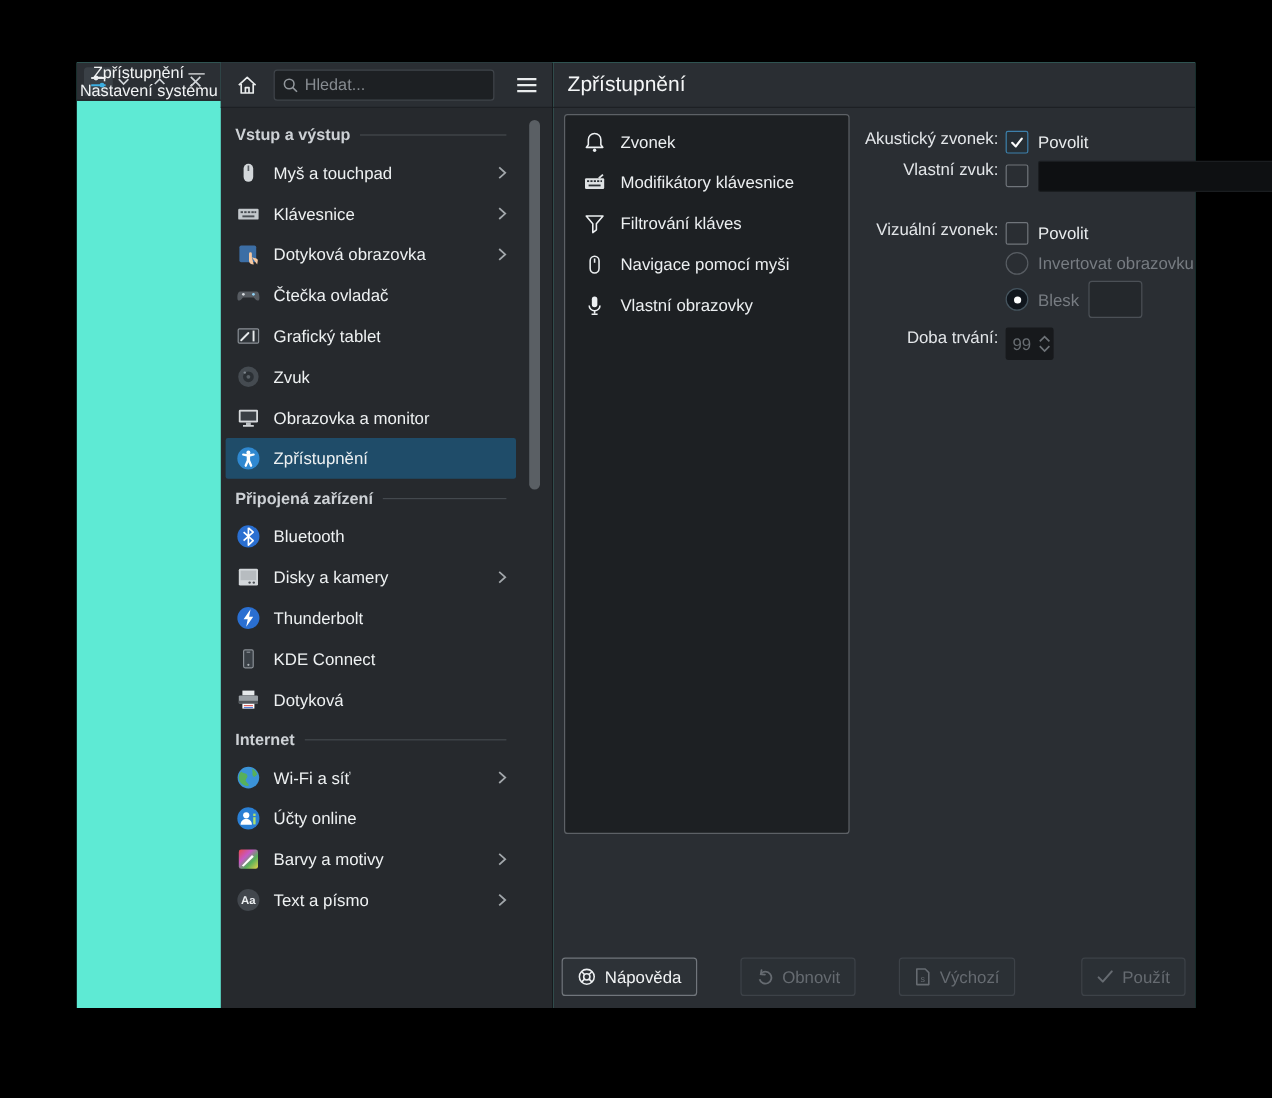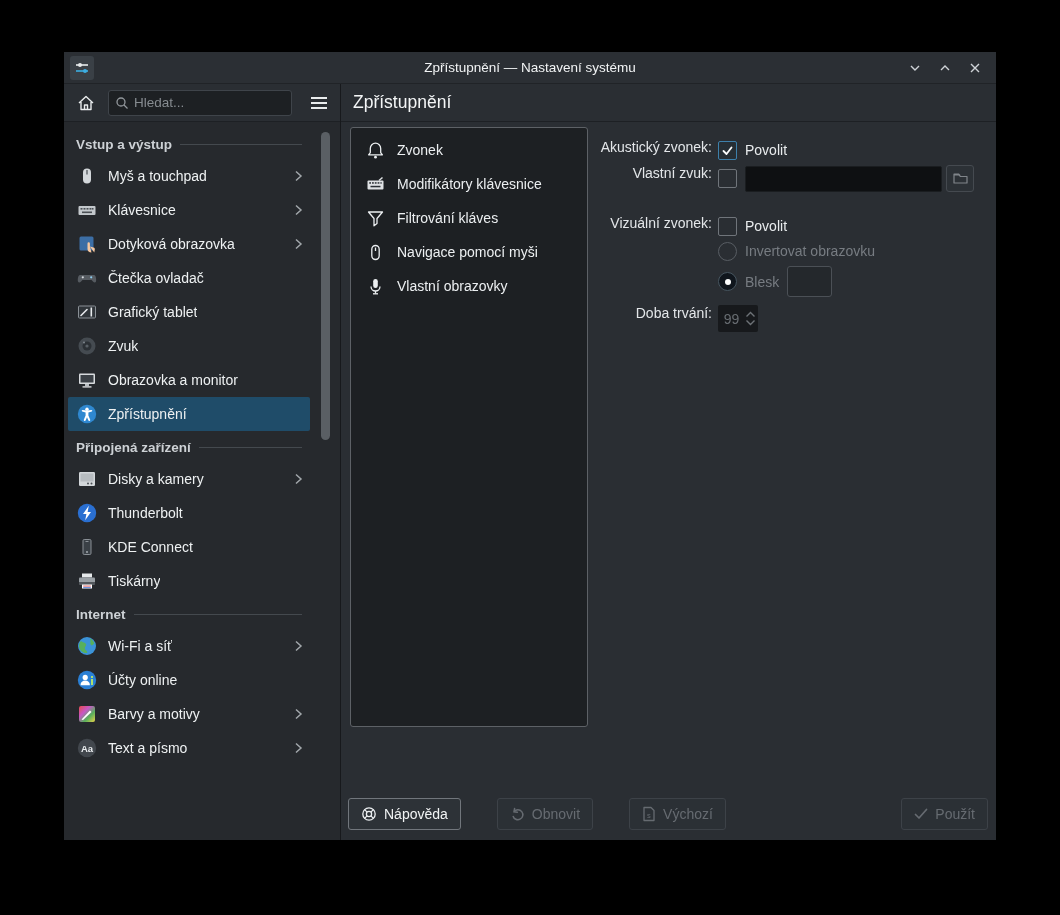--- a/index.html
+++ b/index.html
@@ -1,18 +1,18 @@
 <!DOCTYPE html>
 <html><head>
 <meta charset="utf-8">
 <style>
   * { margin:0; padding:0; box-sizing:border-box; }
   html,body { width:1060px; height:915px; background:#000; font-family:"Liberation Sans", sans-serif; overflow:hidden; }
 
-  .window { position:absolute; left:64px; top:52px; width:932px; height:788px; background:#5eead4; display:flex; flex-direction:column; }
+  .window { position:absolute; left:64px; top:52px; width:932px; height:788px; background:#5eead4; display:flex; flex-direction:row; }
 
   
   .titlebar { height:32px; background:#2b2f34; display:flex; align-items:center; position:relative; flex:0 0 auto; border-bottom:1px solid #202327; }
   .app-icon { width:24px; height:24px; margin-left:6px; background:#3a4046; border-radius:3px; display:flex; align-items:center; justify-content:center; }
   .title-text { position:absolute; left:0; right:0; text-align:center; color:#f2f4f5; font-size:13.5px; }
   .win-controls { margin-left:auto; display:flex; align-items:center; gap:12px; padding-right:12px; z-index:2; }
   .win-btn { width:18px; height:18px; display:flex; align-items:center; justify-content:center; color:#cfd3d7; }
 
   
   .main { flex:1; display:flex; min-height:0; }
@@ -257,20 +257,29 @@
             </span>
             <span class="lbl">Zpřístupnění</span>
           </div>
           <div class="side-section-header">
             <span class="lbl">Připojená zařízení</span>
             <span class="line"></span>
           </div>
           <div class="side-item">
             <span class="ic">
               <svg width="22" height="22" viewBox="0 0 22 22">
+                <circle cx="11" cy="11" r="9.2" fill="#2a6fd1"></circle>
+                <path d="M11 3.8 V18.2 L15 14.6 L7 7.4 M7 14.6 L15 7.4 L11 3.8" fill="none" stroke="#fff" stroke-width="1.4" stroke-linejoin="round"></path>
+              </svg>
+            </span>
+            <span class="lbl">Bluetooth</span>
+          </div>
+          <div class="side-item">
+            <span class="ic">
+              <svg width="22" height="22" viewBox="0 0 22 22">
                 <rect x="3" y="4" width="16" height="14" rx="1.2" fill="#d3d7da"></rect>
                 <rect x="4.5" y="5.5" width="13" height="8" fill="#b7bcc0"></rect>
                 <circle cx="15.5" cy="15.5" r="1" fill="#4a4f54"></circle>
                 <circle cx="12" cy="15.5" r="1" fill="#4a4f54"></circle>
               </svg>
             </span>
             <span class="lbl">Disky a kamery</span>
             <span class="chev">
               <svg width="11" height="14" viewBox="0 0 11 14">
                 <polyline points="3,2.5 8,7 3,11.5" fill="none" stroke="#a2a7ab" stroke-width="1.5"></polyline>
@@ -300,21 +309,21 @@
             <span class="ic">
               <svg width="22" height="22" viewBox="0 0 22 22">
                 <rect x="6" y="3.5" width="10" height="4" fill="#e6e9eb"></rect>
                 <rect x="3" y="7.5" width="16" height="7" rx="1" fill="#9aa0a5"></rect>
                 <rect x="3" y="12" width="16" height="2.5" fill="#52575c"></rect>
                 <rect x="6" y="14.5" width="10" height="4" fill="#fff"></rect>
                 <rect x="7.2" y="15.6" width="7.6" height="0.9" fill="#d94f4f"></rect>
                 <rect x="7.2" y="17.2" width="7.6" height="0.9" fill="#4f7dd9"></rect>
               </svg>
             </span>
-            <span class="lbl">Tiskárny</span>
+            <span class="lbl">Dotyková</span>
           </div>
           <div class="side-section-header">
             <span class="lbl">Internet</span>
             <span class="line"></span>
           </div>
           <div class="side-item">
             <span class="ic">
               <svg width="22" height="22" viewBox="0 0 22 22">
                 <circle cx="11" cy="11" r="9" fill="#3b93d8"></circle>
                 <path d="M5 6 c2 2 4 1 5 3 s-2 3-1 5 3 2 2 4 c-4 .5-8-3-8-7 0-2 .8-3.8 2-5Z" fill="#57b05c"></path>

